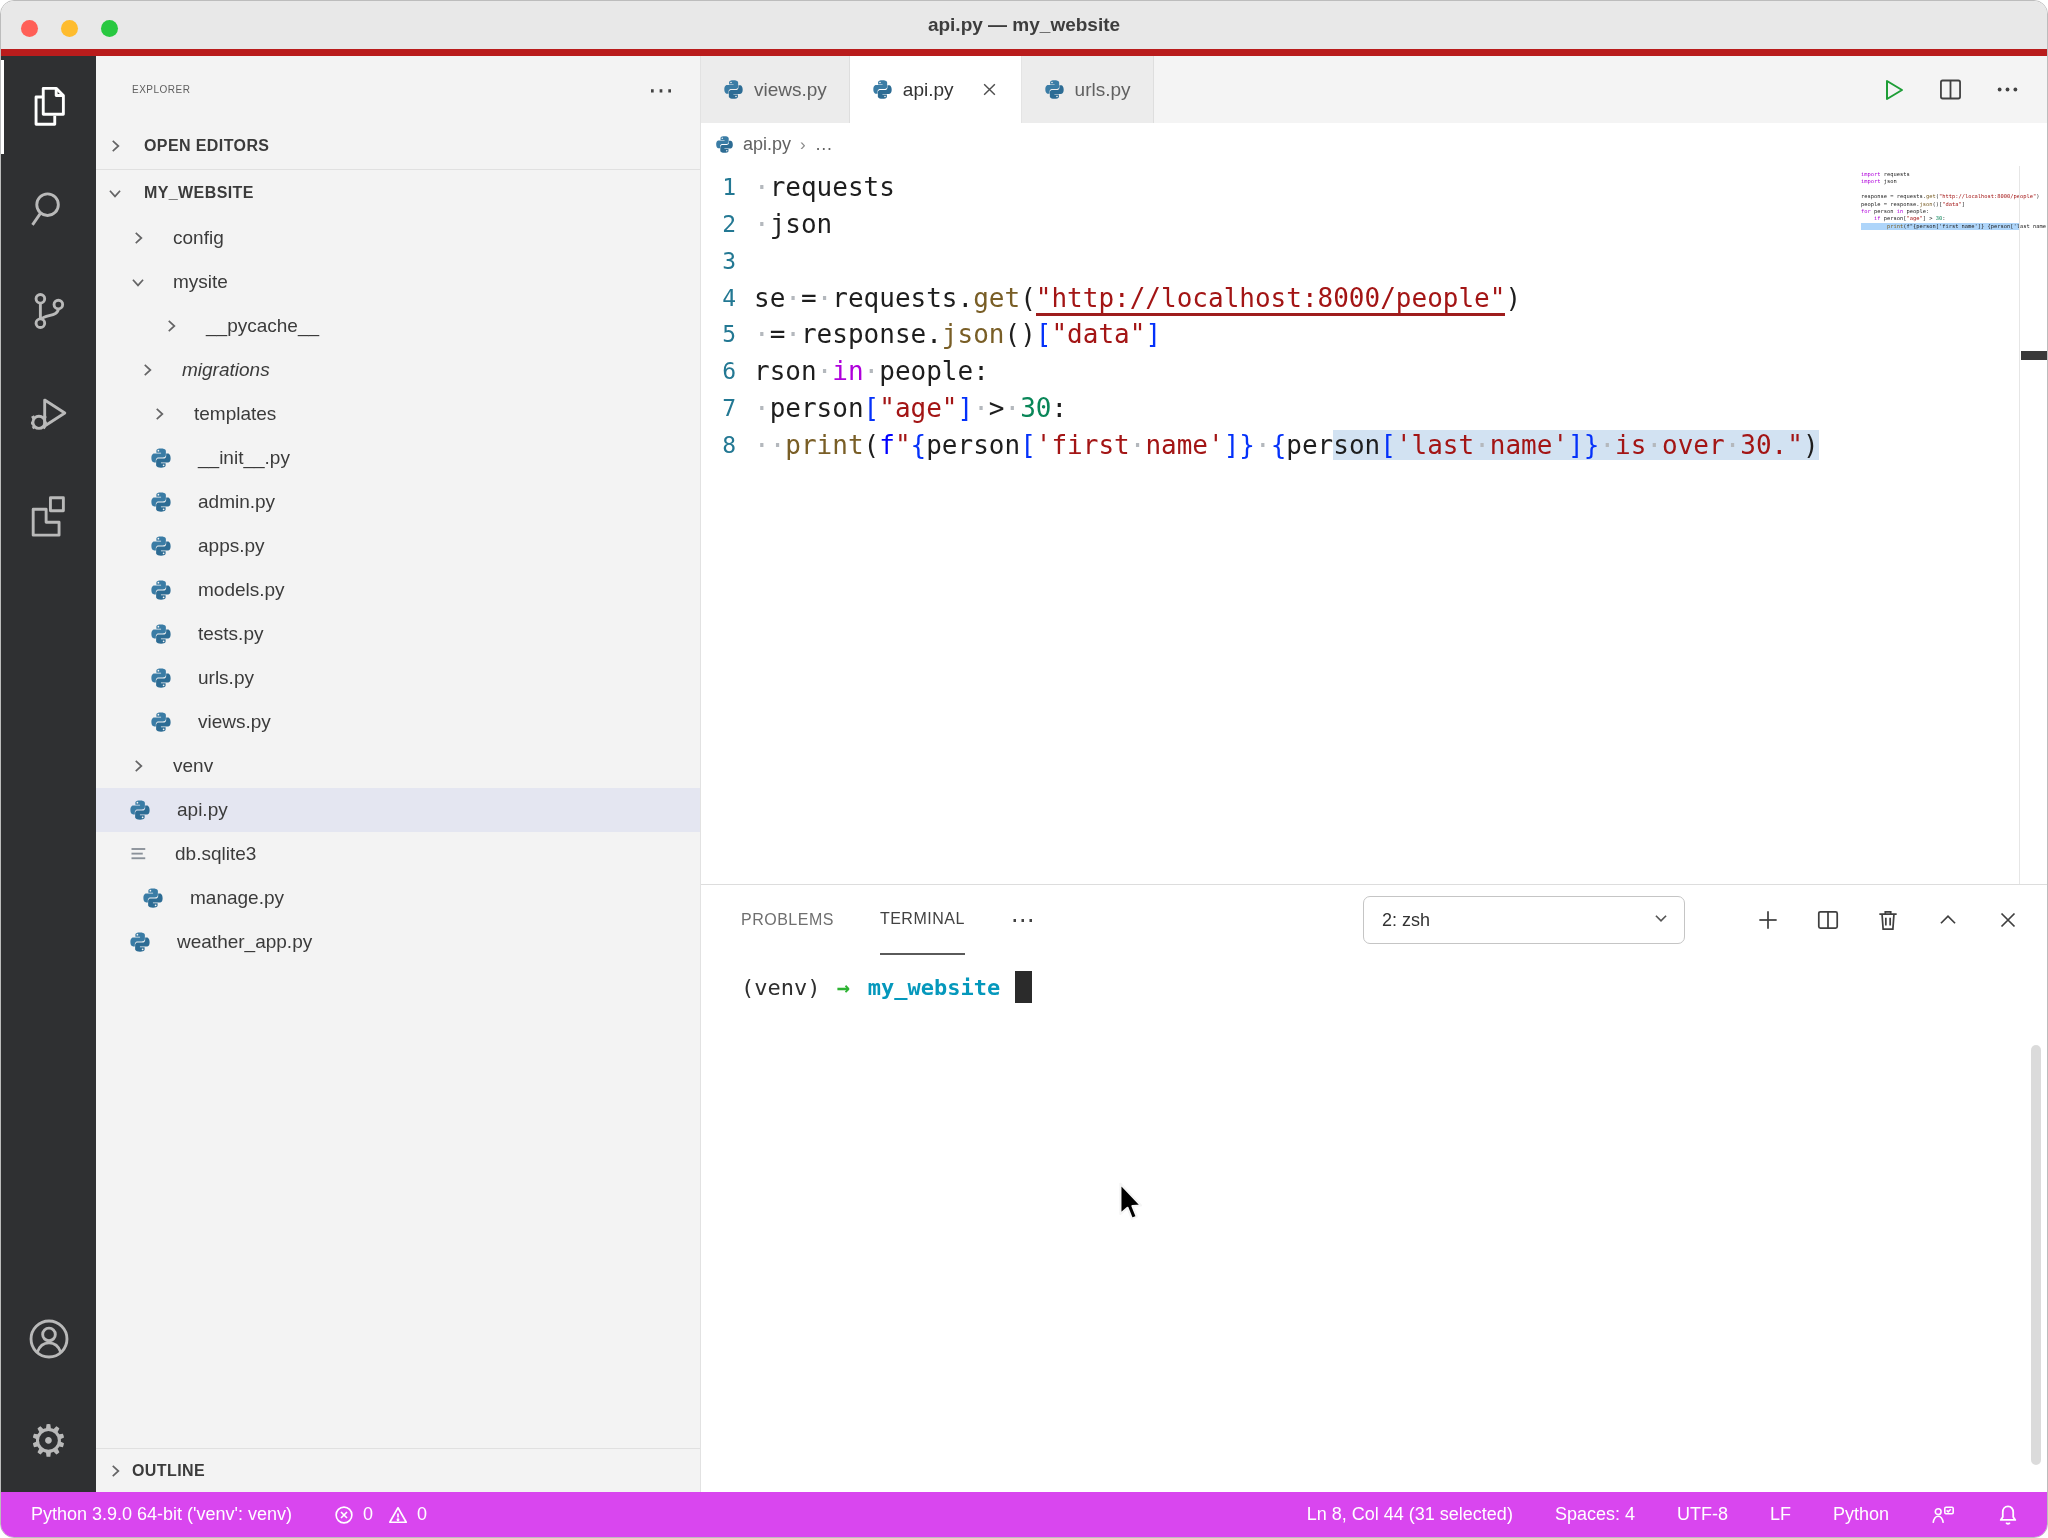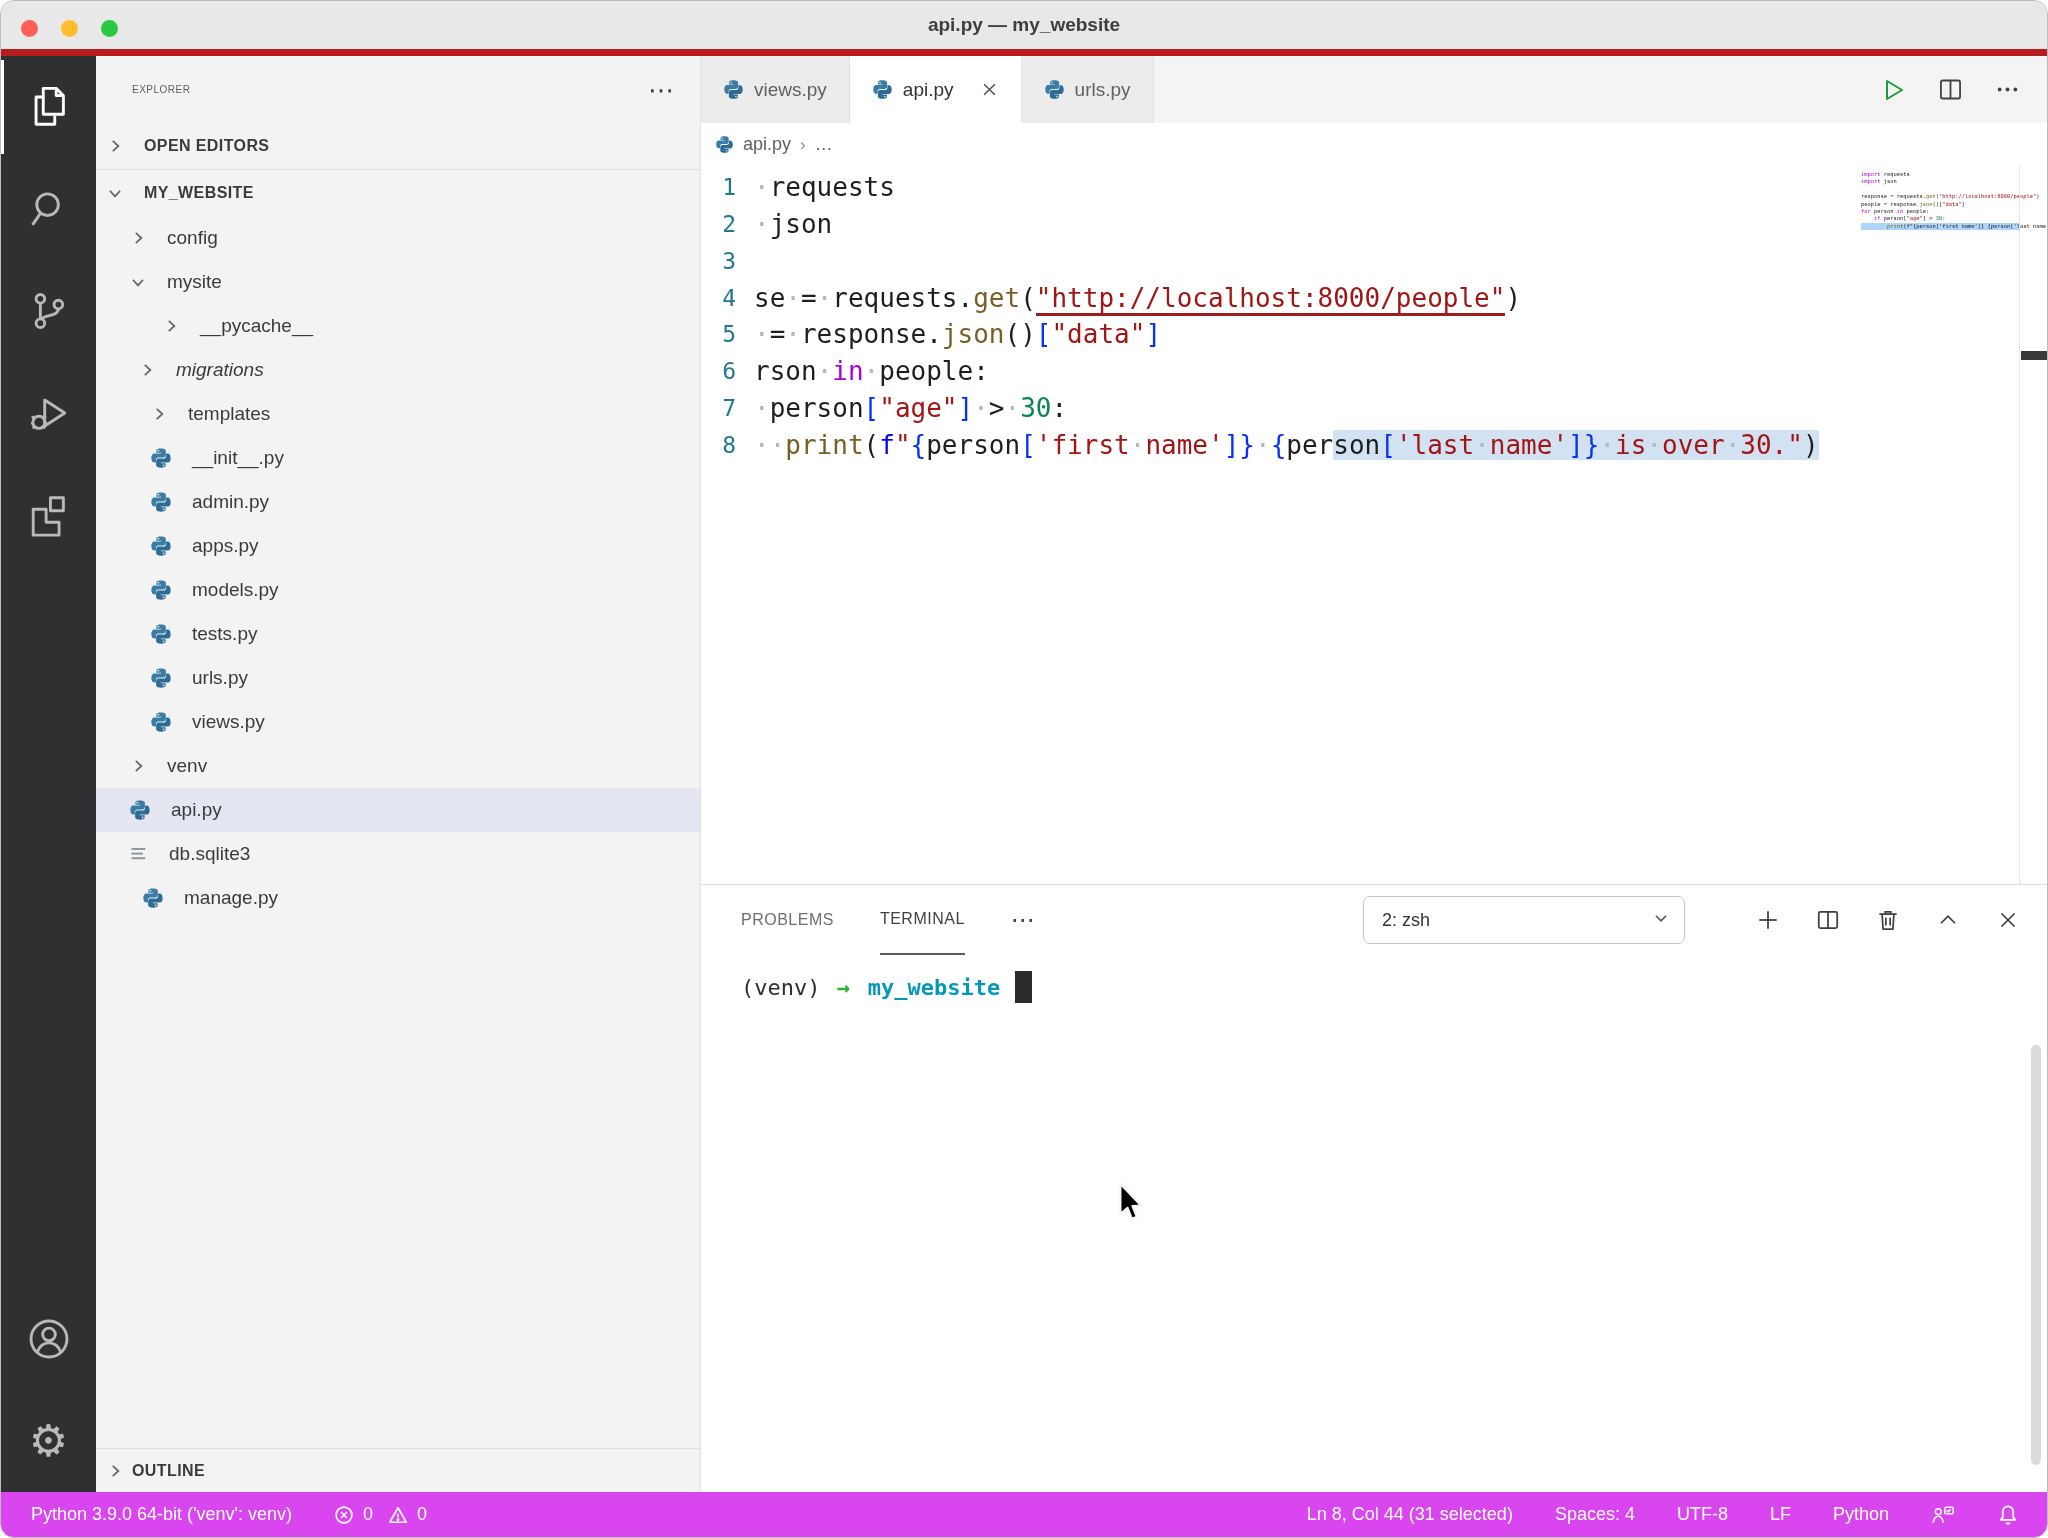--- a/index.html
+++ b/index.html
@@ -25,21 +25,21 @@
   .gear-glyph{font-family:"DejaVu Sans",sans-serif;font-size:44px;line-height:1;color:#b9b9b9;}
 
   
   .sidebar{position:absolute;left:95px;top:55px;width:605px;bottom:45px;background:#f3f3f3;border-right:1px solid #e2e2e2;overflow:hidden;}
   .sb-header{height:67px;display:flex;align-items:center;justify-content:space-between;padding:0 26px 0 36px;}
   .sb-title{font-size:10px;color:#5f5f5f;letter-spacing:.5px;}
   .sb-more{font-size:26px;color:#424242;line-height:10px;cursor:pointer;}
   .sb-section{height:46px;display:flex;align-items:center;gap:20px;padding-left:10px;font-size:16px;font-weight:700;letter-spacing:.4px;color:#3b3b3b;cursor:pointer;}
   .sb-divider{height:1px;background:#e0e0e0;}
   .tree{padding:0;}
-  .trow{height:44px;display:flex;align-items:center;gap:20px;font-size:19px;color:#3b3b3b;cursor:pointer;white-space:nowrap;}
+  .trow{height:44px;display:flex;align-items:center;gap:26px;font-size:19px;color:#3b3b3b;cursor:pointer;white-space:nowrap;}
   .trow.sel{background:#e4e6f1;}
   .chev{display:flex;width:18px;height:18px;flex:none;}
   .chev.open{transform:rotate(90deg);}
   .outline-row{position:absolute;left:0;right:0;bottom:0;height:44px;border-top:1px solid #e0e0e0;display:flex;align-items:center;gap:8px;padding-left:10px;font-size:16px;font-weight:700;letter-spacing:.4px;color:#3b3b3b;cursor:pointer;background:#f3f3f3;}
 
   
   .editor{position:absolute;left:700px;top:55px;right:0;bottom:45px;background:#ffffff;}
   .tabstrip{position:absolute;left:0;top:0;right:0;height:67px;background:#f4f4f4;display:flex;}
   .tab{height:67px;display:flex;align-items:center;gap:10px;padding:0 22px;font-size:19px;color:#616161;background:#ececec;border-right:1px solid #dedede;cursor:pointer;white-space:nowrap;}
   .tab.active{background:#ffffff;color:#333333;border-right:1px solid #e4e4e4;}
@@ -339,20 +339,31 @@
           <span style="display:flex">
             <svg width="22" height="22" viewBox="0 0 32 32">
  <path fill="#3a7ca5" d="M15.9 2c-7 0-6.6 3.1-6.6 3.1v3.2h6.8v1H6.7S2 8.7 2 15.7s4.1 6.8 4.1 6.8h2.4v-3.3s-.1-4.1 4-4.1h6.7s3.9.1 3.9-3.8V5.9S23.7 2 15.9 2z"></path>
  <path fill="#2d6c94" d="M16.1 30c7 0 6.6-3.1 6.6-3.1v-3.2h-6.8v-1h9.4s4.7.6 4.7-6.4-4.1-6.8-4.1-6.8h-2.4v3.3s.1 4.1-4 4.1h-6.7s-3.9-.1-3.9 3.8v5.4S8.3 30 16.1 30z"></path>
  <circle cx="12.2" cy="5.3" r="1.25" fill="#f3f3f3"></circle>
               <circle cx="19.8" cy="26.7" r="1.25" fill="#f3f3f3"></circle>
             </svg>
           </span>
           <span>manage.py</span>
         </div>
+        <div class="trow" style="padding-left: 33px;">
+          <span style="display:flex">
+            <svg width="22" height="22" viewBox="0 0 32 32">
+ <path fill="#3a7ca5" d="M15.9 2c-7 0-6.6 3.1-6.6 3.1v3.2h6.8v1H6.7S2 8.7 2 15.7s4.1 6.8 4.1 6.8h2.4v-3.3s-.1-4.1 4-4.1h6.7s3.9.1 3.9-3.8V5.9S23.7 2 15.9 2z"></path>
+ <path fill="#2d6c94" d="M16.1 30c7 0 6.6-3.1 6.6-3.1v-3.2h-6.8v-1h9.4s4.7.6 4.7-6.4-4.1-6.8-4.1-6.8h-2.4v3.3s.1 4.1-4 4.1h-6.7s-3.9-.1-3.9 3.8v5.4S8.3 30 16.1 30z"></path>
+ <circle cx="12.2" cy="5.3" r="1.25" fill="#f3f3f3"></circle>
+              <circle cx="19.8" cy="26.7" r="1.25" fill="#f3f3f3"></circle>
+            </svg>
+          </span>
+          <span>weather_app.py</span>
+        </div>
       </div>
     <div class="outline-row">
       <span class="chev">
           <svg width="18" height="18" viewBox="0 0 16 16">
             <path d="M6 3.5 11 8 6 12.5" fill="none" stroke="#646465" stroke-width="1.5"></path>
           </svg>
         </span>
       <span>OUTLINE</span>
     </div>
   </div>

